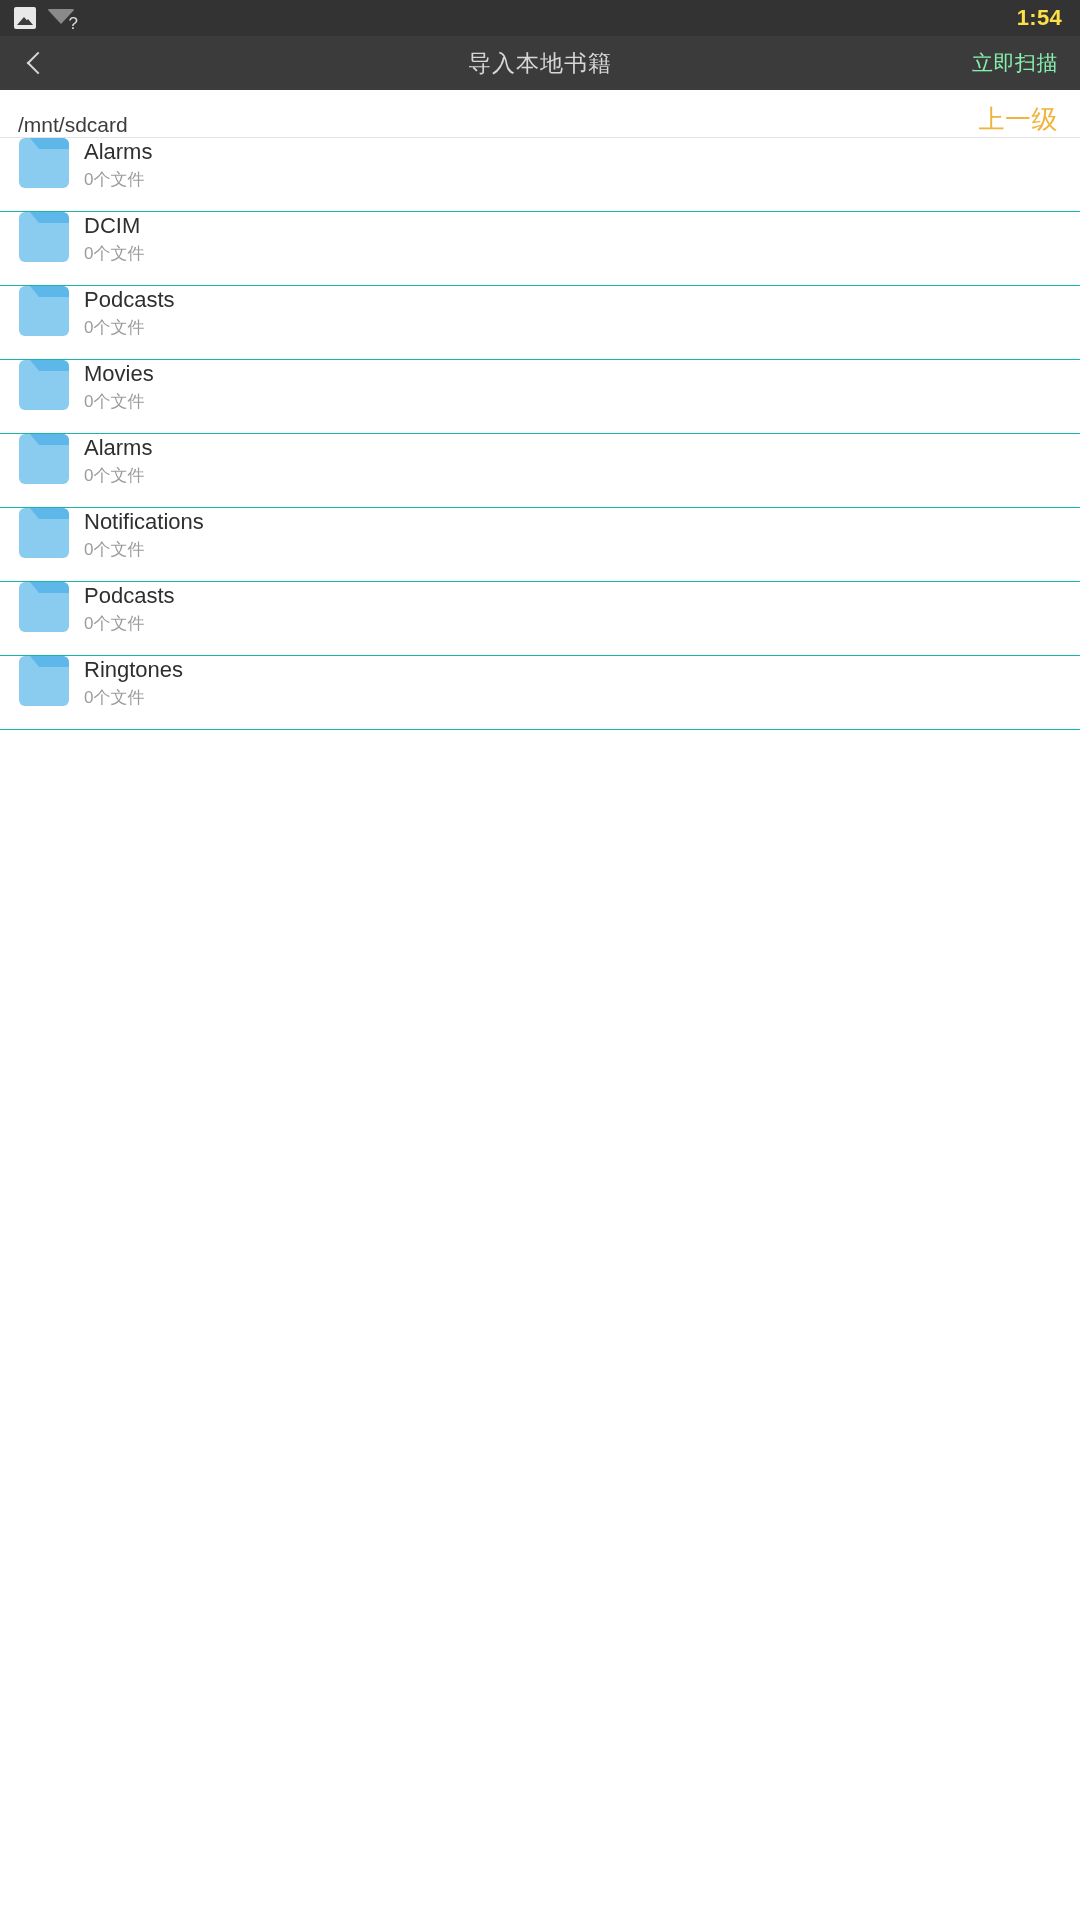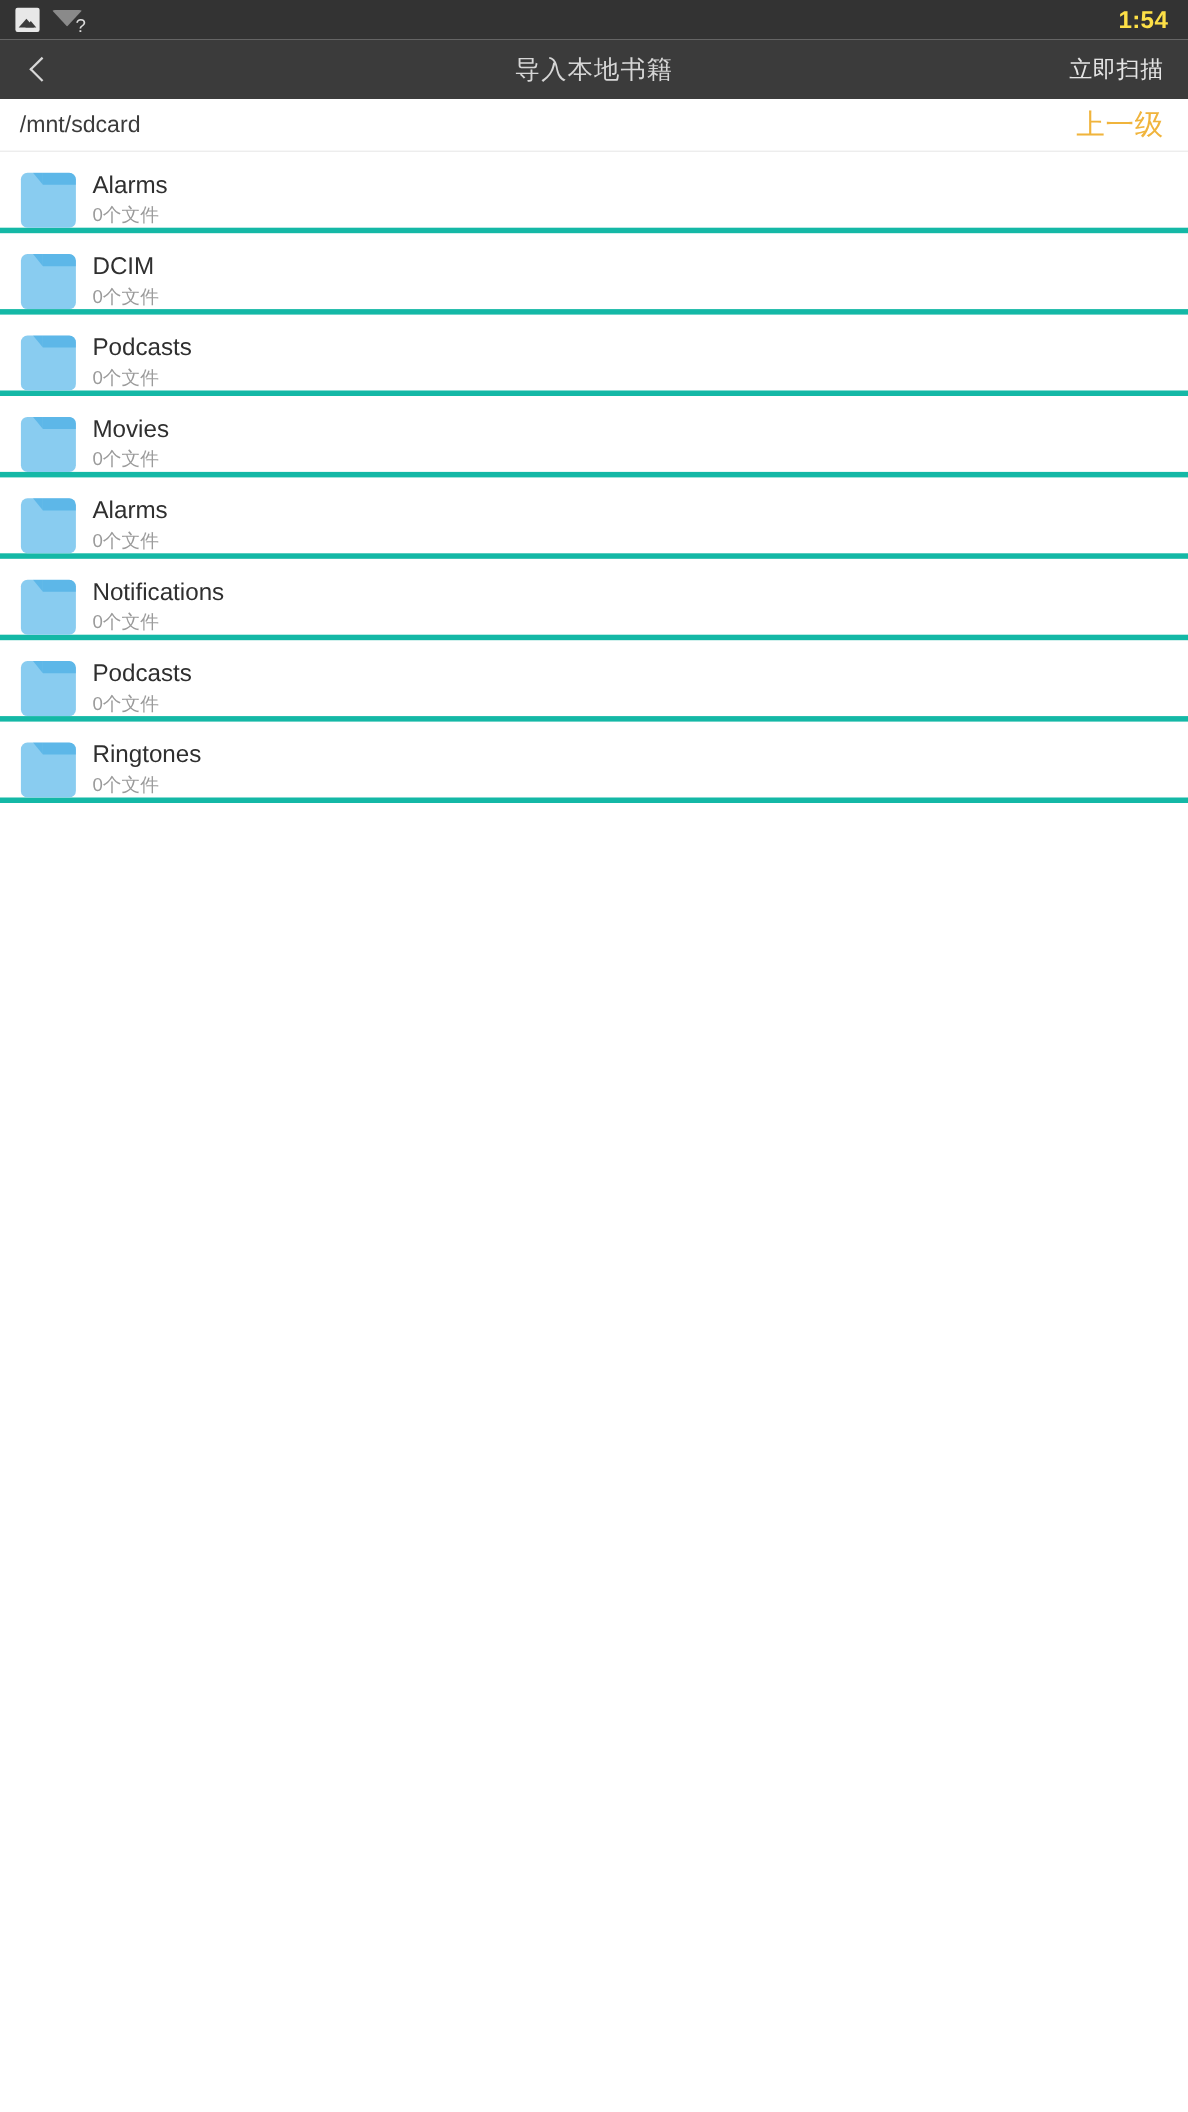--- a/index.html
+++ b/index.html
@@ -122,33 +122,33 @@
     left: 0; right: 0;
     text-align: center;
     color: #d6d6d6;
     font-size: 23px;
     letter-spacing: 1px;
     pointer-events: none;
   }
   #scan-button {
     margin-left: auto;
     margin-right: 22px;
-    color: #e5e5e5;
+    color: #86efac;
     font-size: 21px;
     letter-spacing: 0.5px;
     cursor: pointer;
     z-index: 2;
   }
 
   
   #path-bar {
     height: 48px;
     background: #ffffff;
     display: flex;
-    align-items: center;
+    align-items: flex-end;
     padding: 0 22px 0 18px;
     box-sizing: border-box;
     border-bottom: 1px solid #e4e4e4;
   }
   #path-text {
     color: #3c3c3c;
     font-size: 21px;
     flex: 1;
   }
   #up-level-button {
@@ -158,24 +158,24 @@
     cursor: pointer;
   }
 
   
   #file-list {
     background: #ffffff;
   }
   .file-row {
     height: 74px;
     display: flex;
-    align-items: flex-end;
+    align-items: flex-start;
     padding-left: 19px;
     box-sizing: border-box;
-    border-bottom: 5px solid #14b8a6;
+    border-bottom: 1px solid #14b8a6;
     cursor: pointer;
   }
   .folder-icon {
     width: 50px;
     height: 50px;
     border-radius: 6px;
     background: #89ccf0;
     position: relative;
     flex: 0 0 auto;
     overflow: hidden;

